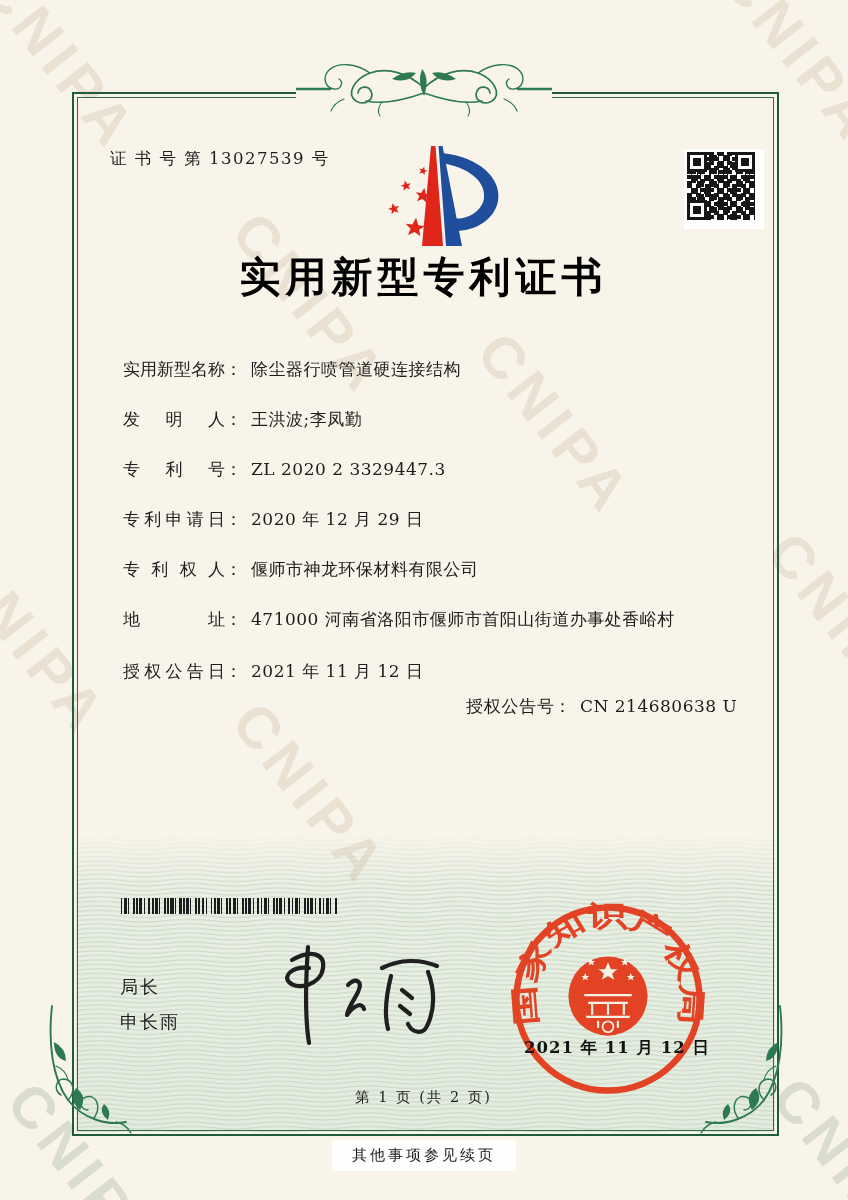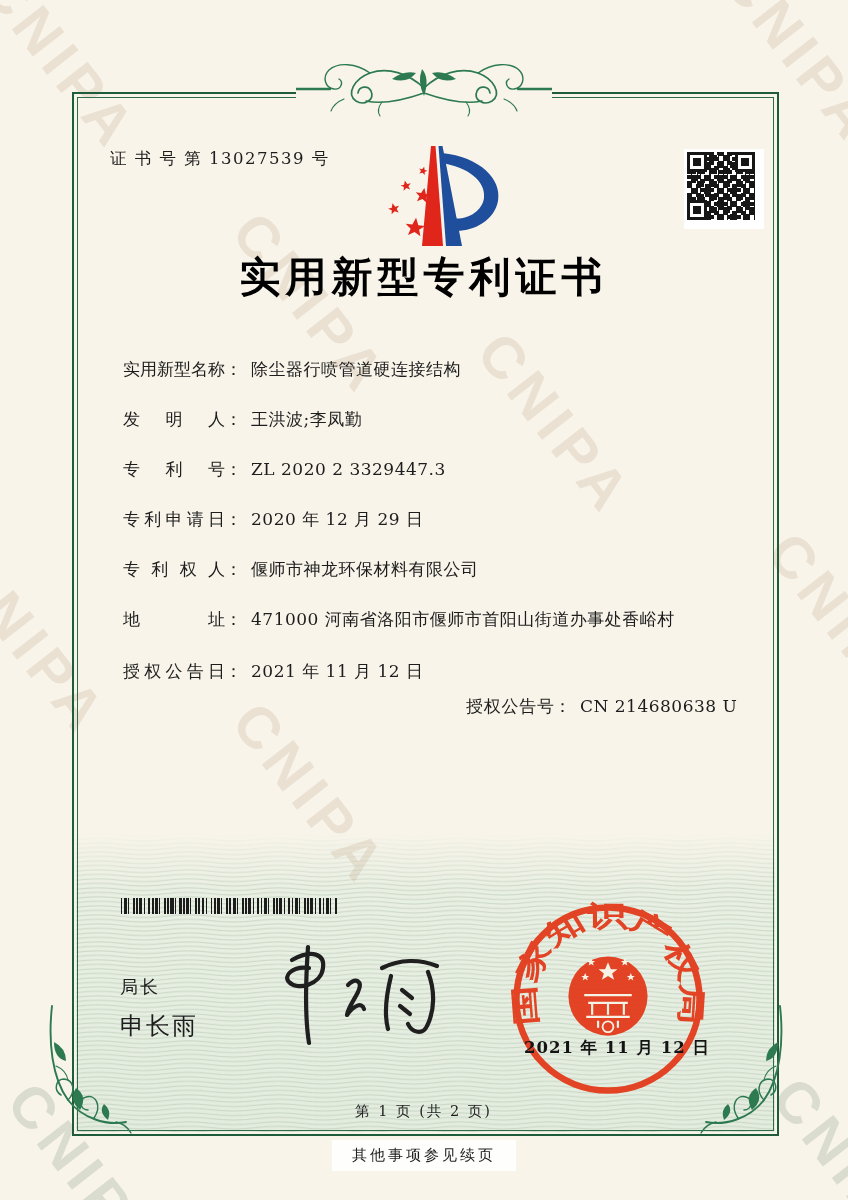--- a/index.html
+++ b/index.html
@@ -62,29 +62,29 @@
   #body-text p{margin:0;text-indent:2em;}
 
   
   #barcode{position:absolute;left:121px;top:898px;width:217px;height:16px;z-index:4;
     background:repeating-linear-gradient(90deg,
       #1c1c1c 0 1.5px, transparent 1.5px 3px,
       #1c1c1c 3px 6px, transparent 6px 7.5px,
       #1c1c1c 7.5px 8.5px, transparent 8.5px 12px,
       #1c1c1c 12px 14px, transparent 14px 15.5px);}
   #officer-title{position:absolute;left:120px;top:975px;font-size:18px;letter-spacing:2px;z-index:4;}
-  #officer-name{position:absolute;left:120px;top:1010px;font-size:24px;letter-spacing:2px;z-index:4;}
+  #officer-name{position:absolute;left:120px;top:1010px;font-size:18px;letter-spacing:2px;z-index:4;}
   #signature{position:absolute;left:252px;top:938px;width:200px;height:110px;z-index:4;}
 
   #seal{position:absolute;left:509px;top:900px;width:198px;height:198px;z-index:5;opacity:0.95;}
   #seal-date{position:absolute;left:517px;top:1037px;width:200px;text-align:center;z-index:6;
              font-size:16.5px;font-weight:bold;letter-spacing:1px;color:#141414;}
 
   #page-info{position:absolute;left:72px;top:1088px;width:703px;text-align:center;z-index:4;
-             font-size:14.5px;letter-spacing:2px;margin-top:14px;}
+             font-size:14.5px;letter-spacing:2px;}
 
   #continuation{position:absolute;left:0;top:1140px;width:848px;text-align:center;z-index:4;}
   #continuation span{display:inline-block;background:rgba(255,255,255,0.85);
              padding:6px 20px;font-size:15px;letter-spacing:3px;}
 </style>
 </head>
 <body>
 
 <div id="page">
 

